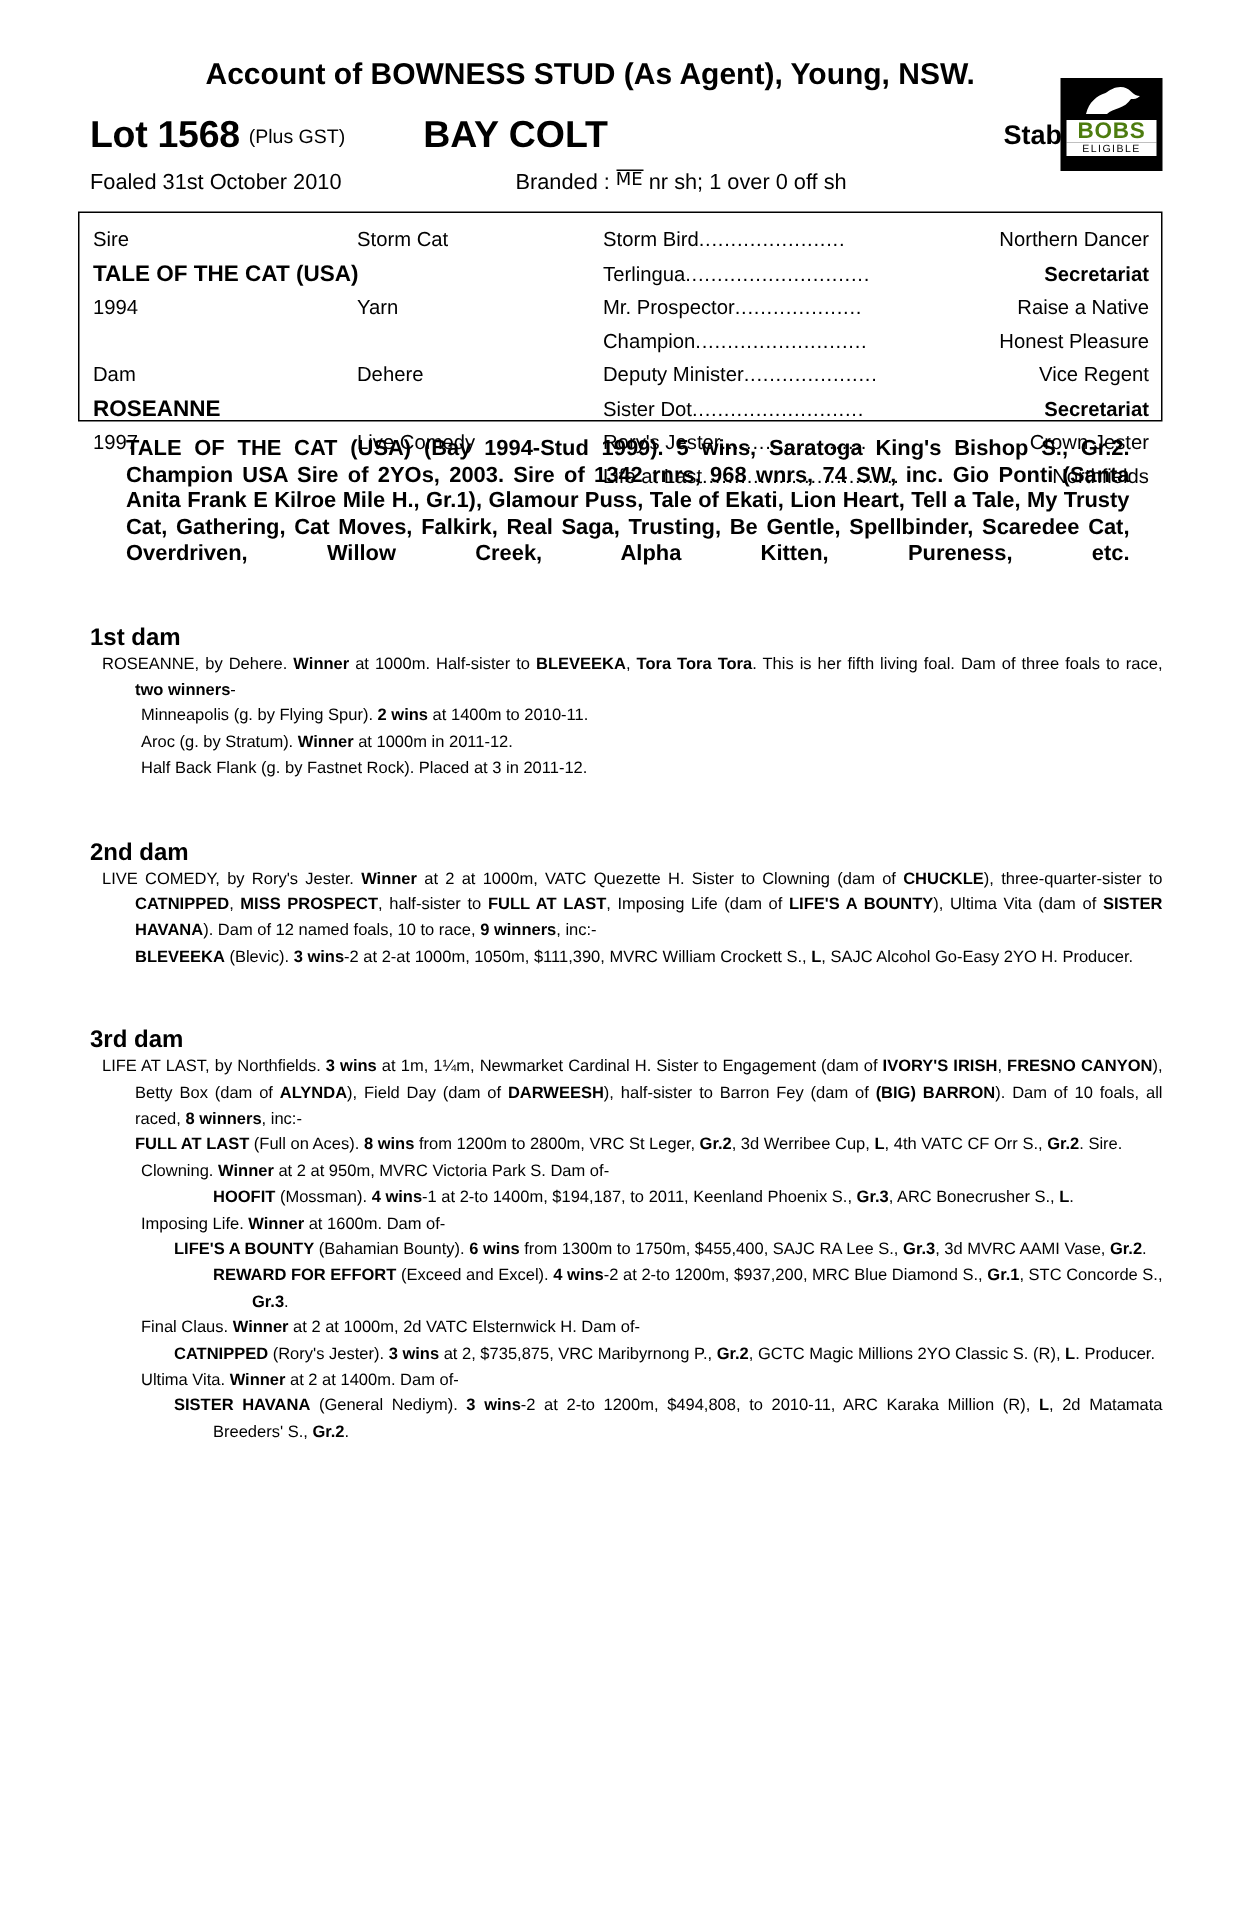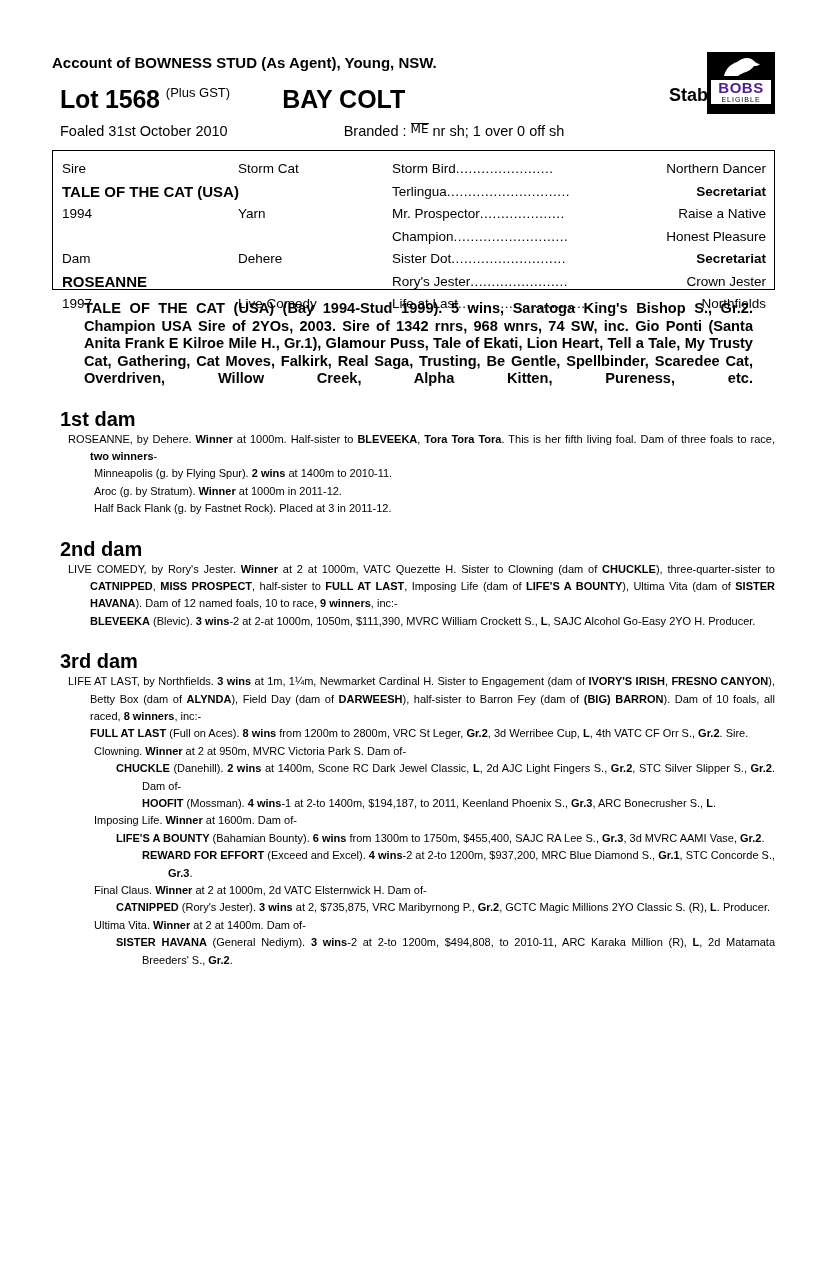--- a/index.html
+++ b/index.html
@@ -38,50 +38,50 @@
     padding-top: 4px;
     box-sizing: border-box;
   }
   .bobs-logo .horse {
     width: 44px;
     height: 22px;
     display: block;
   }
   .bobs-logo .bobs-text {
     background: #ffffff;
-    color: #4c1d95;
+    color: #4d7c0f;
     width: 60px;
     text-align: center;
     font-weight: bold;
     font-size: 15px;
     line-height: 15px;
     letter-spacing: 0.5px;
     margin-top: 2px;
   }
   .bobs-logo .bobs-sub {
     background: #ffffff;
     color: #000000;
     width: 60px;
     text-align: center;
     font-size: 7px;
     line-height: 9px;
     letter-spacing: 1px;
   }
 
   
   .account-line {
-    text-align: left;
-    font-weight: bold;
-    font-size: 15px;
-    padding-top: 54px;
+    text-align: center;
+    font-weight: bold;
+    font-size: 20px;
+    padding-top: 39px;
     padding-right: 40px;
   }
   .lot-row {
     display: flex;
-    align-items: flex-start;
+    align-items: center;
     margin-top: 14px;
     padding: 0 8px;
   }
   .lot-number {
     font-size: 25px;
     font-weight: bold;
     letter-spacing: -0.2px;
   }
   .plus-gst {
     font-size: 13px;
@@ -127,21 +127,21 @@
     position: relative;
     box-sizing: border-box;
   }
   .ped-inner {
     position: relative;
     width: 100%;
     height: 100%;
   }
   .ped-col1 { position: absolute; left: 9px;  top: 7px; width: 180px; }
   .ped-col2 { position: absolute; left: 185px; top: 7px; width: 160px; }
-  .ped-col3 { position: absolute; left: 339px; top: 7px; right: 8px; }
+  .ped-col3 { position: absolute; left: 349px; top: 7px; right: 8px; }
   .ped-line { font-size: 13.5px; line-height: 22.5px; white-space: nowrap; }
   .ped-line.big { font-size: 15px; font-weight: bold; line-height: 22.5px; }
   .bold { font-weight: bold; }
   .ped-col3 .ped-line {
     display: flex;
     justify-content: space-between;
     font-size: 13.5px;
   }
   .ped-col3 .left { white-space: nowrap; }
   .ped-col3 .fill {
@@ -159,23 +159,23 @@
     padding: 0 22px 0 32px;
     font-size: 14.6px;
     font-weight: bold;
     line-height: 17.5px;
     text-align: justify;
     text-align-last: justify;
   }
 
   
   .dam-head {
-    font-size: 20px;
-    font-weight: bold;
-    margin-top: 20px;
+    font-size: 16px;
+    font-weight: bold;
+    margin-top: 38px;
     padding-left: 8px;
   }
   .body-text {
     font-size: 11px;
     line-height: 17.4px;
     padding-left: 8px;
     text-align: justify;
   }
   .ind1 { padding-left: 30px; text-indent: -22px; }
   .ind2 { padding-left: 56px; text-indent: -22px; }
@@ -251,20 +251,25 @@
           <span class="left">Mr. Prospector</span>
           <span class="fill">....................</span>
           <span class="right">Raise a Native</span>
         </div>
         <div class="ped-line">
           <span class="left">Champion</span>
           <span class="fill">...........................</span>
           <span class="right">Honest Pleasure</span>
         </div>
         <div class="ped-line">
+          <span class="left">Deputy Minister</span>
+          <span class="fill">.....................</span>
+          <span class="right">Vice Regent</span>
+        </div>
+        <div class="ped-line">
           <span class="left">Sister Dot</span>
           <span class="fill">...........................</span>
           <span class="right bold">Secretariat</span>
         </div>
         <div class="ped-line">
           <span class="left">Rory's Jester</span>
           <span class="fill">.......................</span>
           <span class="right">Crown Jester</span>
         </div>
         <div class="ped-line">
@@ -290,21 +295,20 @@
   <div class="body-text">
     <div class="ind1">LIVE COMEDY, by Rory's Jester. <span class="b">Winner</span> at 2 at 1000m, VATC Quezette H. Sister to Clowning (dam of <span class="b">CHUCKLE</span>), three-quarter-sister to <span class="b">CATNIPPED</span>, <span class="b">MISS PROSPECT</span>, half-sister to <span class="b">FULL AT LAST</span>, Imposing Life (dam of <span class="b">LIFE'S A BOUNTY</span>), Ultima Vita (dam of <span class="b">SISTER HAVANA</span>). Dam of 12 named foals, 10 to race, <span class="b">9 winners</span>, inc:-</div>
     <div class="hang"><span class="b">BLEVEEKA</span> (Blevic). <span class="b">3 wins</span>-2 at 2-at 1000m, 1050m, $111,390, MVRC William Crockett S., <span class="b">L</span>, SAJC Alcohol Go-Easy 2YO H. Producer.</div>
   </div>
 
   <div class="dam-head">3rd dam</div>
   <div class="body-text">
     <div class="ind1">LIFE AT LAST, by Northfields. <span class="b">3 wins</span> at 1m, 1¼m, Newmarket Cardinal H. Sister to Engagement (dam of <span class="b">IVORY'S IRISH</span>, <span class="b">FRESNO CANYON</span>), Betty Box (dam of <span class="b">ALYNDA</span>), Field Day (dam of <span class="b">DARWEESH</span>), half-sister to Barron Fey (dam of <span class="b">(BIG) BARRON</span>). Dam of 10 foals, all raced, <span class="b">8 winners</span>, inc:-</div>
     <div class="hang"><span class="b">FULL AT LAST</span> (Full on Aces). <span class="b">8 wins</span> from 1200m to 2800m, VRC St Leger, <span class="b">Gr.2</span>, 3d Werribee Cup, <span class="b">L</span>, 4th VATC CF Orr S., <span class="b">Gr.2</span>. Sire.</div>
     <div class="ind2">Clowning. <span class="b">Winner</span> at 2 at 950m, MVRC Victoria Park S. Dam of-</div>
-    <div class="hang2"><span class="b">CHUCKLE</span> (Danehill). <span class="b">2 wins</span> at 1400m, Scone RC Dark Jewel Classic, <span class="b">L</span>, 2d AJC Light Fingers S., <span class="b">Gr.2</span>, STC Silver Slipper S., <span class="b">Gr.2</span>. Dam of-</div>
     <div class="hang3"><span class="b">HOOFIT</span> (Mossman). <span class="b">4 wins</span>-1 at 2-to 1400m, $194,187, to 2011, Keenland Phoenix S., <span class="b">Gr.3</span>, ARC Bonecrusher S., <span class="b">L</span>.</div>
     <div class="ind2">Imposing Life. <span class="b">Winner</span> at 1600m. Dam of-</div>
     <div class="hang2"><span class="b">LIFE'S A BOUNTY</span> (Bahamian Bounty). <span class="b">6 wins</span> from 1300m to 1750m, $455,400, SAJC RA Lee S., <span class="b">Gr.3</span>, 3d MVRC AAMI Vase, <span class="b">Gr.2</span>.</div>
     <div class="hang3"><span class="b">REWARD FOR EFFORT</span> (Exceed and Excel). <span class="b">4 wins</span>-2 at 2-to 1200m, $937,200, MRC Blue Diamond S., <span class="b">Gr.1</span>, STC Concorde S., <span class="b">Gr.3</span>.</div>
     <div class="ind2">Final Claus. <span class="b">Winner</span> at 2 at 1000m, 2d VATC Elsternwick H. Dam of-</div>
     <div class="hang2"><span class="b">CATNIPPED</span> (Rory's Jester). <span class="b">3 wins</span> at 2, $735,875, VRC Maribyrnong P., <span class="b">Gr.2</span>, GCTC Magic Millions 2YO Classic S. (R), <span class="b">L</span>. Producer.</div>
     <div class="ind2">Ultima Vita. <span class="b">Winner</span> at 2 at 1400m. Dam of-</div>
     <div class="hang2"><span class="b">SISTER HAVANA</span> (General Nediym). <span class="b">3 wins</span>-2 at 2-to 1200m, $494,808, to 2010-11, ARC Karaka Million (R), <span class="b">L</span>, 2d Matamata Breeders' S., <span class="b">Gr.2</span>.</div>
   </div>
 

